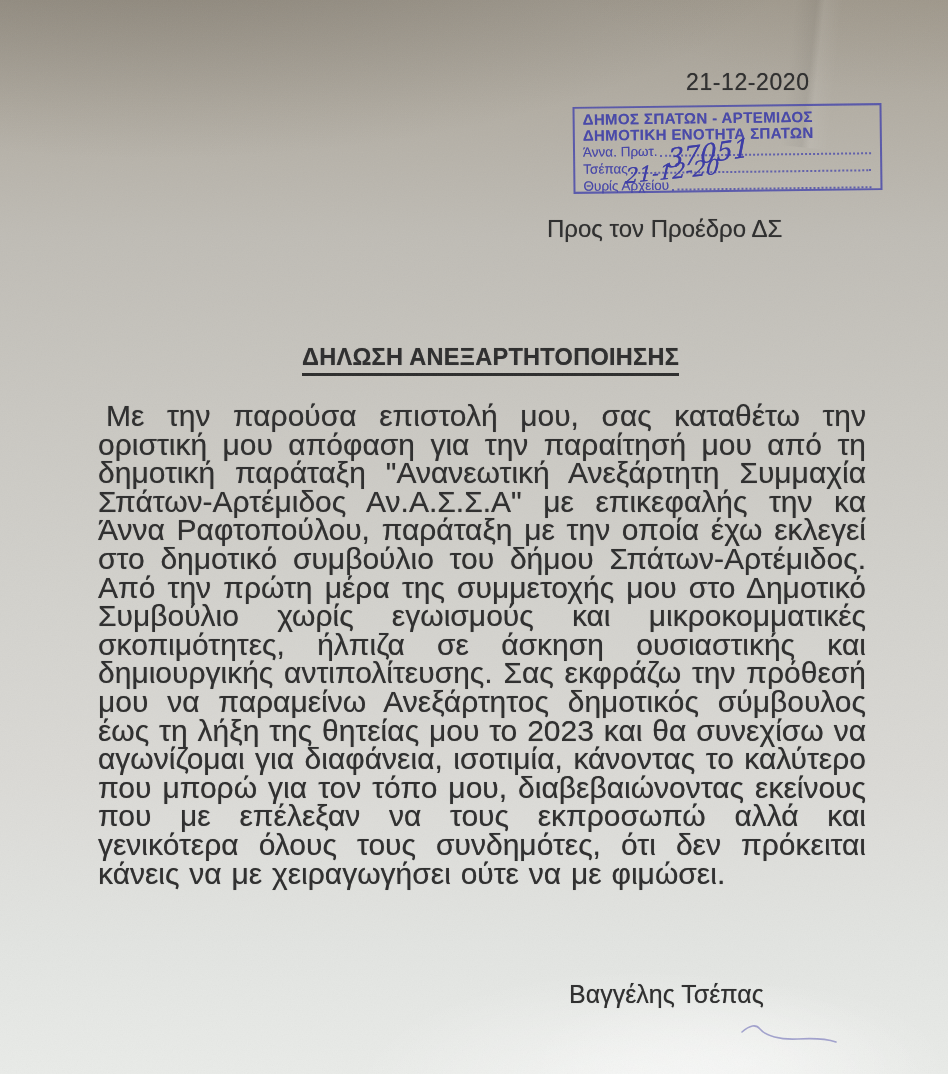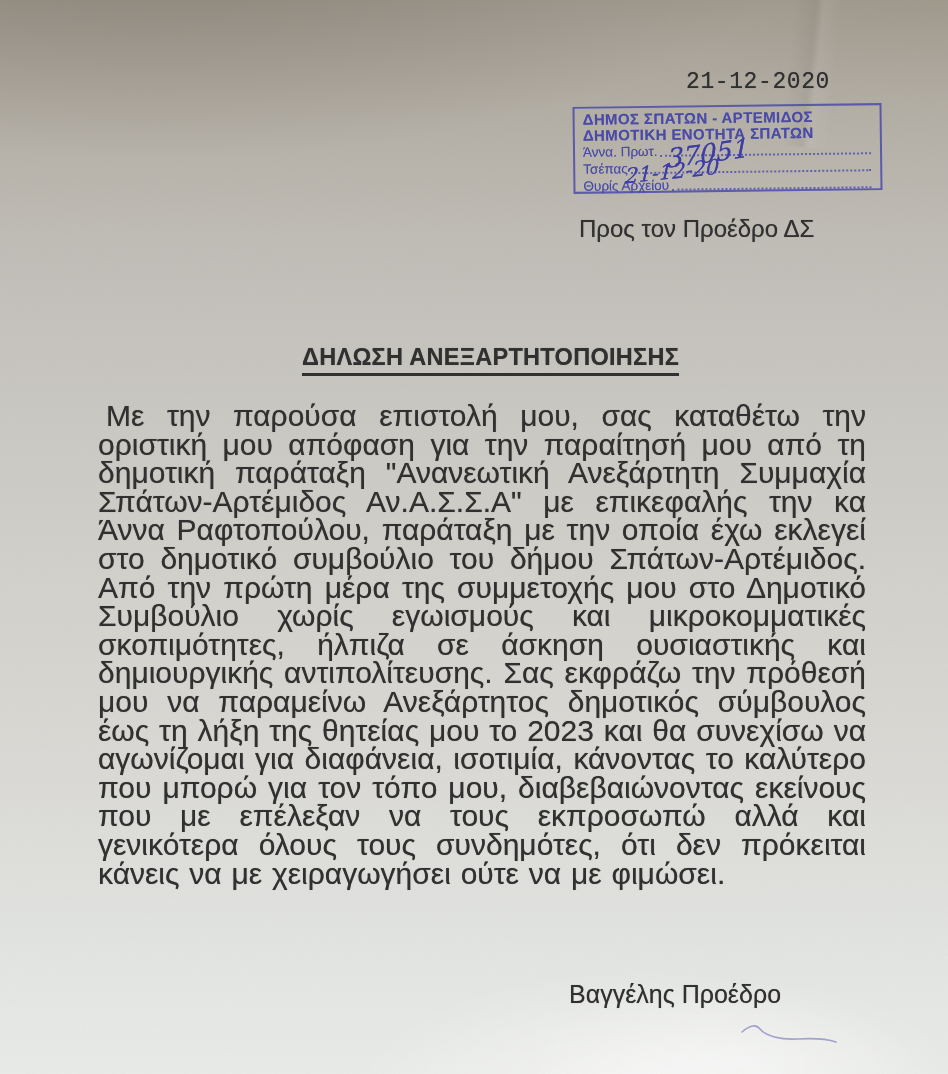--- a/index.html
+++ b/index.html
@@ -20,21 +20,21 @@
   .fold-seam{
     position:absolute;left:788px;top:-12px;width:48px;height:160px;
     transform:rotate(6deg);
     background:linear-gradient(90deg,rgba(0,0,0,0) 0%,rgba(0,0,0,0.05) 45%,rgba(255,255,255,0.06) 62%,rgba(0,0,0,0) 100%);
     pointer-events:none;
   }
   .grain{position:absolute;inset:0;width:100%;height:100%;opacity:0.05;pointer-events:none;}
 
   .printed{color:#2d2d2d;text-shadow:0 0 0.7px rgba(45,45,45,0.65);}
 
-  .date{position:absolute;left:686px;top:69px;font-size:23px;letter-spacing:0.6px;font-family:Liberation Mono, monospace;}
+  .date{position:absolute;left:686px;top:69px;font-size:23px;letter-spacing:0.6px;}
 
   
   .stamp{
     position:absolute;left:573px;top:105px;width:309px;height:87px;
     box-sizing:border-box;
     border:2px solid rgba(72,72,170,0.85);
     padding:3px 8px 2px 8px;
     transform:rotate(-0.7deg);
     color:#4747a8;
     text-shadow:0 0 0.6px rgba(71,71,168,0.55);
@@ -48,21 +48,21 @@
     position:absolute;bottom:-3px;z-index:2;
     font-family:"DejaVu Serif","Liberation Serif",serif;
     font-style:italic;
     color:#3a3aa6;
     text-shadow:0 0 0.6px rgba(58,58,166,0.8);
     white-space:nowrap;
   }
   .hand-protocol{left:84px;font-size:26px;transform:rotate(-7deg) skewX(-8deg);}
   .hand-received{left:42px;bottom:-4px;font-size:21px;transform:rotate(-5deg) skewX(-8deg);}
 
-  .recipient{position:absolute;left:579px;top:215px;font-size:24px;text-align:right;}
+  .recipient{position:absolute;left:547px;top:215px;font-size:24px;text-align:right;}
 
   .title-wrap{position:absolute;left:273px;top:344px;margin-left:29px;}
   .title{
     display:inline-block;font-size:23.5px;font-weight:bold;letter-spacing:0.3px;
     border-bottom:3px solid #2d2d2d;padding-bottom:2px;
   }
 
   .body-text{
     position:absolute;left:98px;top:402px;width:768px;
     font-size:30px;line-height:28.6px;
@@ -106,21 +106,21 @@
   </div>
 
   <div class="printed recipient">Προς τον Προέδρο ΔΣ</div>
 
   <div class="title-wrap">
     <span class="printed title">ΔΗΛΩΣΗ ΑΝΕΞΑΡΤΗΤΟΠΟΙΗΣΗΣ</span>
   </div>
 
   <div class="printed body-text">Με την παρούσα επιστολή μου, σας καταθέτω την οριστική μου απόφαση για την παραίτησή μου από τη δημοτική παράταξη "Ανανεωτική Ανεξάρτητη Συμμαχία Σπάτων-Αρτέμιδος Αν.Α.Σ.Σ.Α" με επικεφαλής την κα Άννα Ραφτοπούλου, παράταξη με την οποία έχω εκλεγεί στο δημοτικό συμβούλιο του δήμου Σπάτων-Αρτέμιδος. Από την πρώτη μέρα της συμμετοχής μου στο Δημοτικό Συμβούλιο χωρίς εγωισμούς και μικροκομματικές σκοπιμότητες, ήλπιζα σε άσκηση ουσιαστικής και δημιουργικής αντιπολίτευσης. Σας εκφράζω την πρόθεσή μου να παραμείνω Ανεξάρτητος δημοτικός σύμβουλος έως τη λήξη της θητείας μου το 2023 και θα συνεχίσω να αγωνίζομαι για διαφάνεια, ισοτιμία, κάνοντας το καλύτερο που μπορώ για τον τόπο μου, διαβεβαιώνοντας εκείνους που με επέλεξαν να τους εκπροσωπώ αλλά και γενικότερα όλους τους συνδημότες, ότι δεν πρόκειται κάνεις να με χειραγωγήσει ούτε να με φιμώσει.</div>
 
-  <div class="printed signature">Βαγγέλης Προέδρο</div>
+  <div class="printed signature">Βαγγέλης Τσέπας</div>
 
   <svg class="pen-mark" width="104" height="30" viewBox="0 0 104 30">
     <path d="M6,12 C14,5 20,4 24,9 C30,16 44,20 62,19 C80,18 94,20 100,22" fill="none" stroke="#8787c2" stroke-width="1.6" stroke-linecap="round" opacity="0.75"></path>
   </svg>
 
   <svg class="grain" xmlns="http://www.w3.org/2000/svg">
     <filter id="grainF">
       <feTurbulence type="fractalNoise" baseFrequency="0.8" numOctaves="2" stitchTiles="stitch"></feTurbulence>
       <feColorMatrix type="saturate" values="0"></feColorMatrix>
     </filter>

